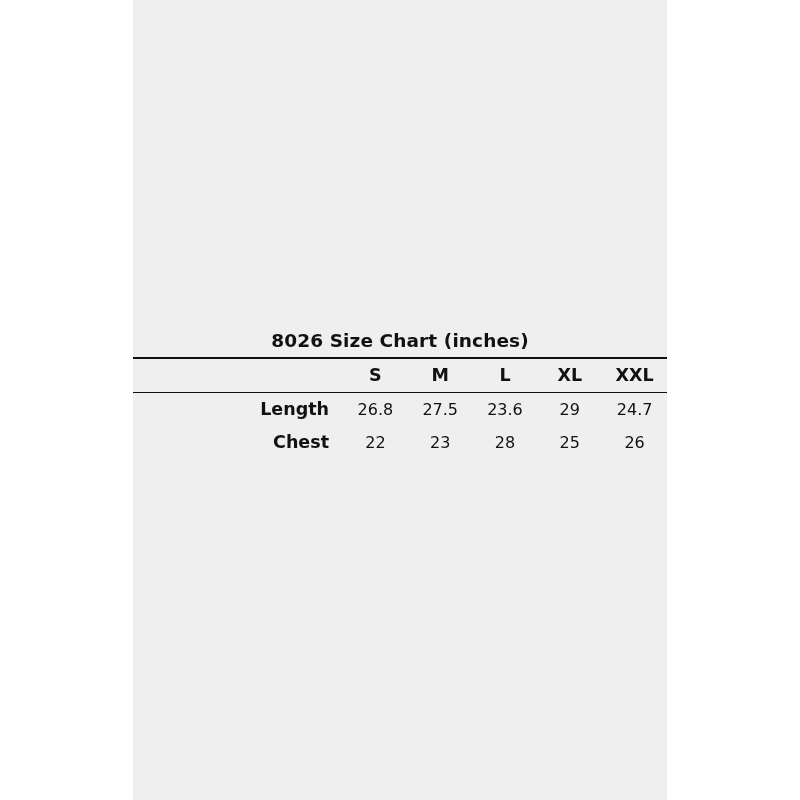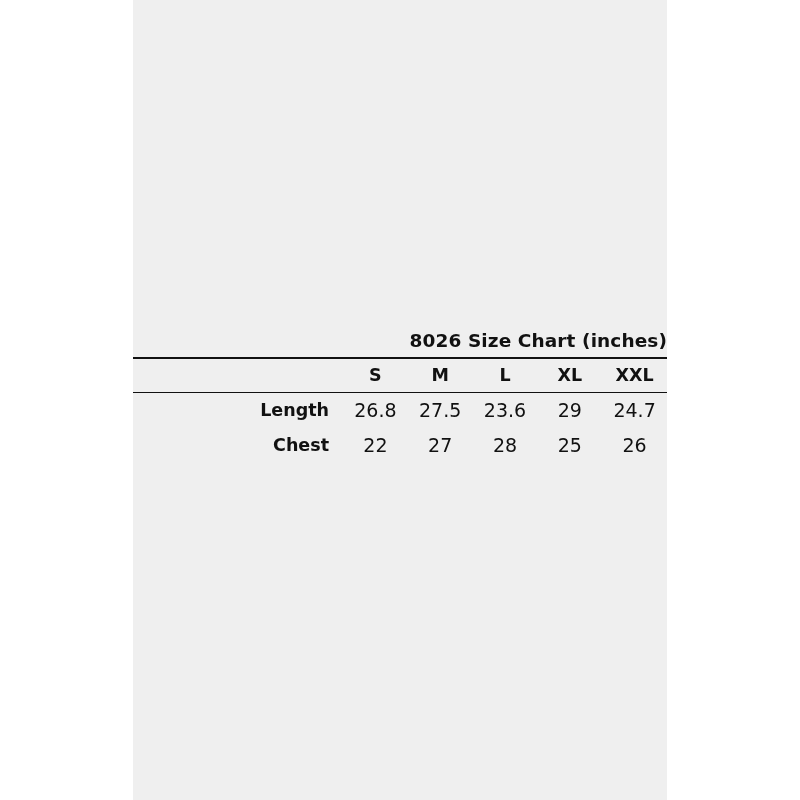--- a/index.html
+++ b/index.html
@@ -28,21 +28,21 @@
     height: 800px;
     background: #efefef;
   }
   #chart-wrap {
     position: absolute;
     left: 133px;
     top: 330px;
     width: 534px;
   }
   #chart-title {
-    text-align: right;
+    text-align: center;
     font-size: 18.5px;
     font-weight: bold;
     color: #111111;
     letter-spacing: 0.1px;
     padding-bottom: 6px;
   }
   table#size-chart {
     border-collapse: collapse;
     width: 534px;
     table-layout: fixed;
@@ -68,21 +68,21 @@
     font-size: 17.5px;
     width: 152px;
     padding-left: 44px;
   }
   table#size-chart th.col-head {
     font-weight: bold;
     font-size: 17.5px;
   }
   table#size-chart td.value {
     font-weight: normal;
-    font-size: 19px;
+    font-size: 16px;
   }
 </style>
 </head>
 <body>
 
 <div id="page">
 
   <div id="backdrop"></div>
 
   <div id="chart-wrap">
@@ -105,21 +105,21 @@
           <td class="value">26.8</td>
           <td class="value">27.5</td>
           <td class="value">23.6</td>
           <td class="value">29</td>
           <td class="value">24.7</td>
         </tr>
 
         <tr>
           <th class="row-label">Chest</th>
           <td class="value">22</td>
-          <td class="value">27</td>
+          <td class="value">23</td>
           <td class="value">28</td>
           <td class="value">25</td>
           <td class="value">26</td>
         </tr>
       </tbody>
     </table>
 
   </div>
 </div>
 

